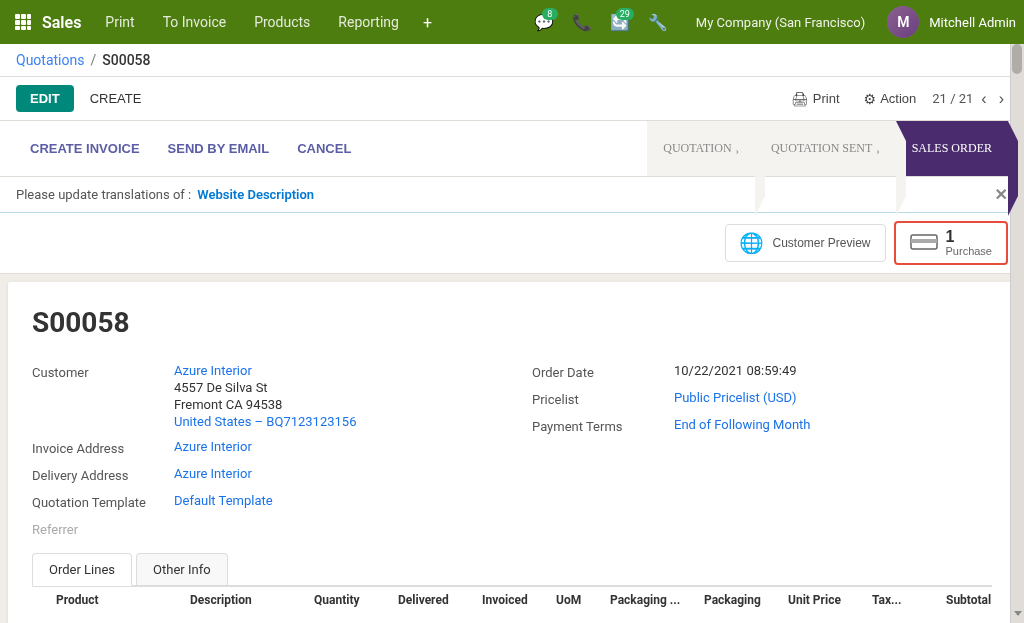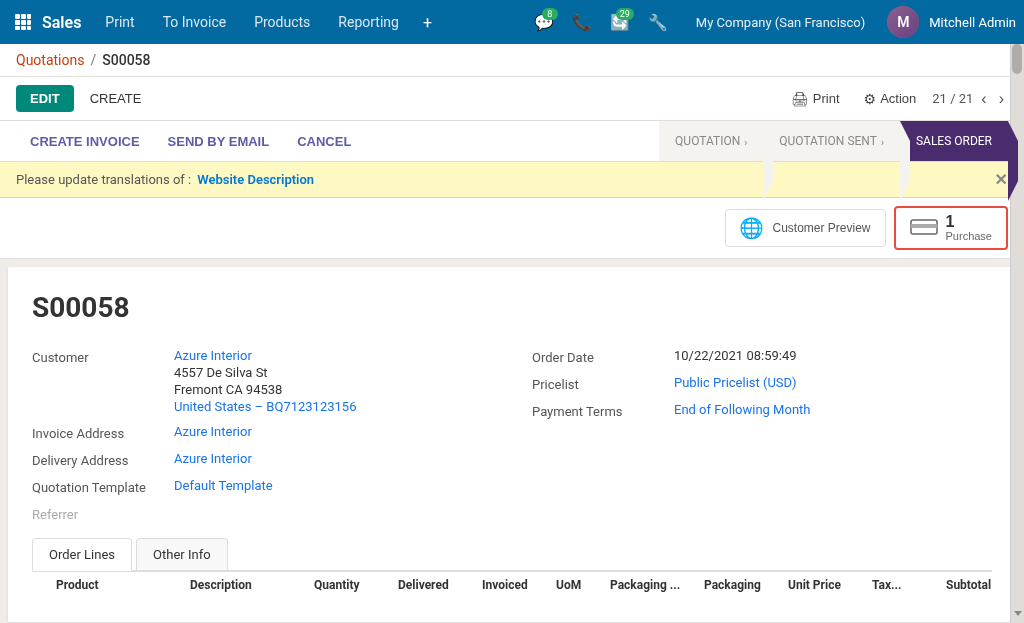--- a/index.html
+++ b/index.html
@@ -1,20 +1,20 @@
 <!DOCTYPE html>
 <html><head>
   <meta charset="utf-8">
   <style>
     * { margin: 0; padding: 0; box-sizing: border-box; }
     body { font-family: -apple-system, BlinkMacSystemFont, 'Segoe UI', Roboto, sans-serif; font-size: 13px; background: #f0ede8; width: 1024px; height: 623px; overflow: hidden; }
 
     
     .top-nav {
-      background: #0369a1;
+      background: #4d7c0f;
       color: white;
       height: 44px;
       display: flex;
       align-items: center;
       padding: 12px 8px;
       gap: 4px;
     }
     .nav-grid-icon { width: 30px; height: 30px; display: flex; align-items: center; justify-content: center; cursor: pointer; }
     .nav-app-name { font-size: 16px; font-weight: 600; color: white; margin-right: 8px; }
     .nav-menu-item { padding: 0 12px; height: 44px; display: flex; align-items: center; color: rgba(255,255,255,0.85); cursor: pointer; font-size: 14px; }
@@ -30,21 +30,21 @@
 
     
     .breadcrumb-bar {
       background: white;
       padding: 8px 16px;
       border-bottom: 1px solid #e0ddd8;
       display: flex;
       align-items: center;
       gap: 6px;
     }
-    .breadcrumb-link { color: #c2410c; font-size: 14px; cursor: pointer; }
+    .breadcrumb-link { color: #3b82f6; font-size: 14px; cursor: pointer; }
     .breadcrumb-sep { color: #7c7c7c; font-size: 14px; }
     .breadcrumb-current { color: #333; font-size: 14px; font-weight: 500; }
 
     
     .action-bar {
       background: white;
       padding: 8px 16px;
       border-bottom: 1px solid #e0ddd8;
       display: flex;
       align-items: center;
@@ -63,28 +63,28 @@
     .status-bar {
       background: white;
       padding: 0 16px;
       border-bottom: 1px solid #e0ddd8;
       display: flex;
       align-items: center;
       gap: 0;
     }
     .status-btn { background: none; border: none; color: #5b5ea6; cursor: pointer; font-size: 13px; font-weight: 600; padding: 12px 14px; }
     .status-spacer { flex: 1; }
-    .status-step { padding: 13px 16px; font-size: 12px; color: #888; display: flex; align-items: flex-end; gap: 4px; background: #f5f3ef; position: relative; }
+    .status-step { padding: 20px 16px; font-size: 12px; color: #888; display: flex; align-items: flex-end; gap: 4px; background: #f5f3ef; position: relative; font-family: Liberation Serif, serif; }
     .status-step::after { content: ''; position: absolute; right: -10px; top: 0; width: 0; height: 100%; border-top: 20px solid transparent; border-bottom: 20px solid transparent; border-left: 10px solid #f5f3ef; z-index: 1; }
     .status-step.active { background: #4a2c6e; color: white; }
     .status-step.active::after { border-left-color: #4a2c6e; }
 
     
     .notif-banner {
-      background: #fef9c3;
+      background: #ffffff;
       border-bottom: 1px solid #b8d9e8;
       padding: 8px 16px;
       display: flex;
       align-items: center;
       gap: 6px;
       color: #555;
       font-size: 13px;
     }
     .notif-banner .link { color: #0078d4; font-weight: 600; cursor: pointer; }
     .notif-close { margin-left: auto; cursor: pointer; color: #888; font-size: 16px; font-weight: bold; }

